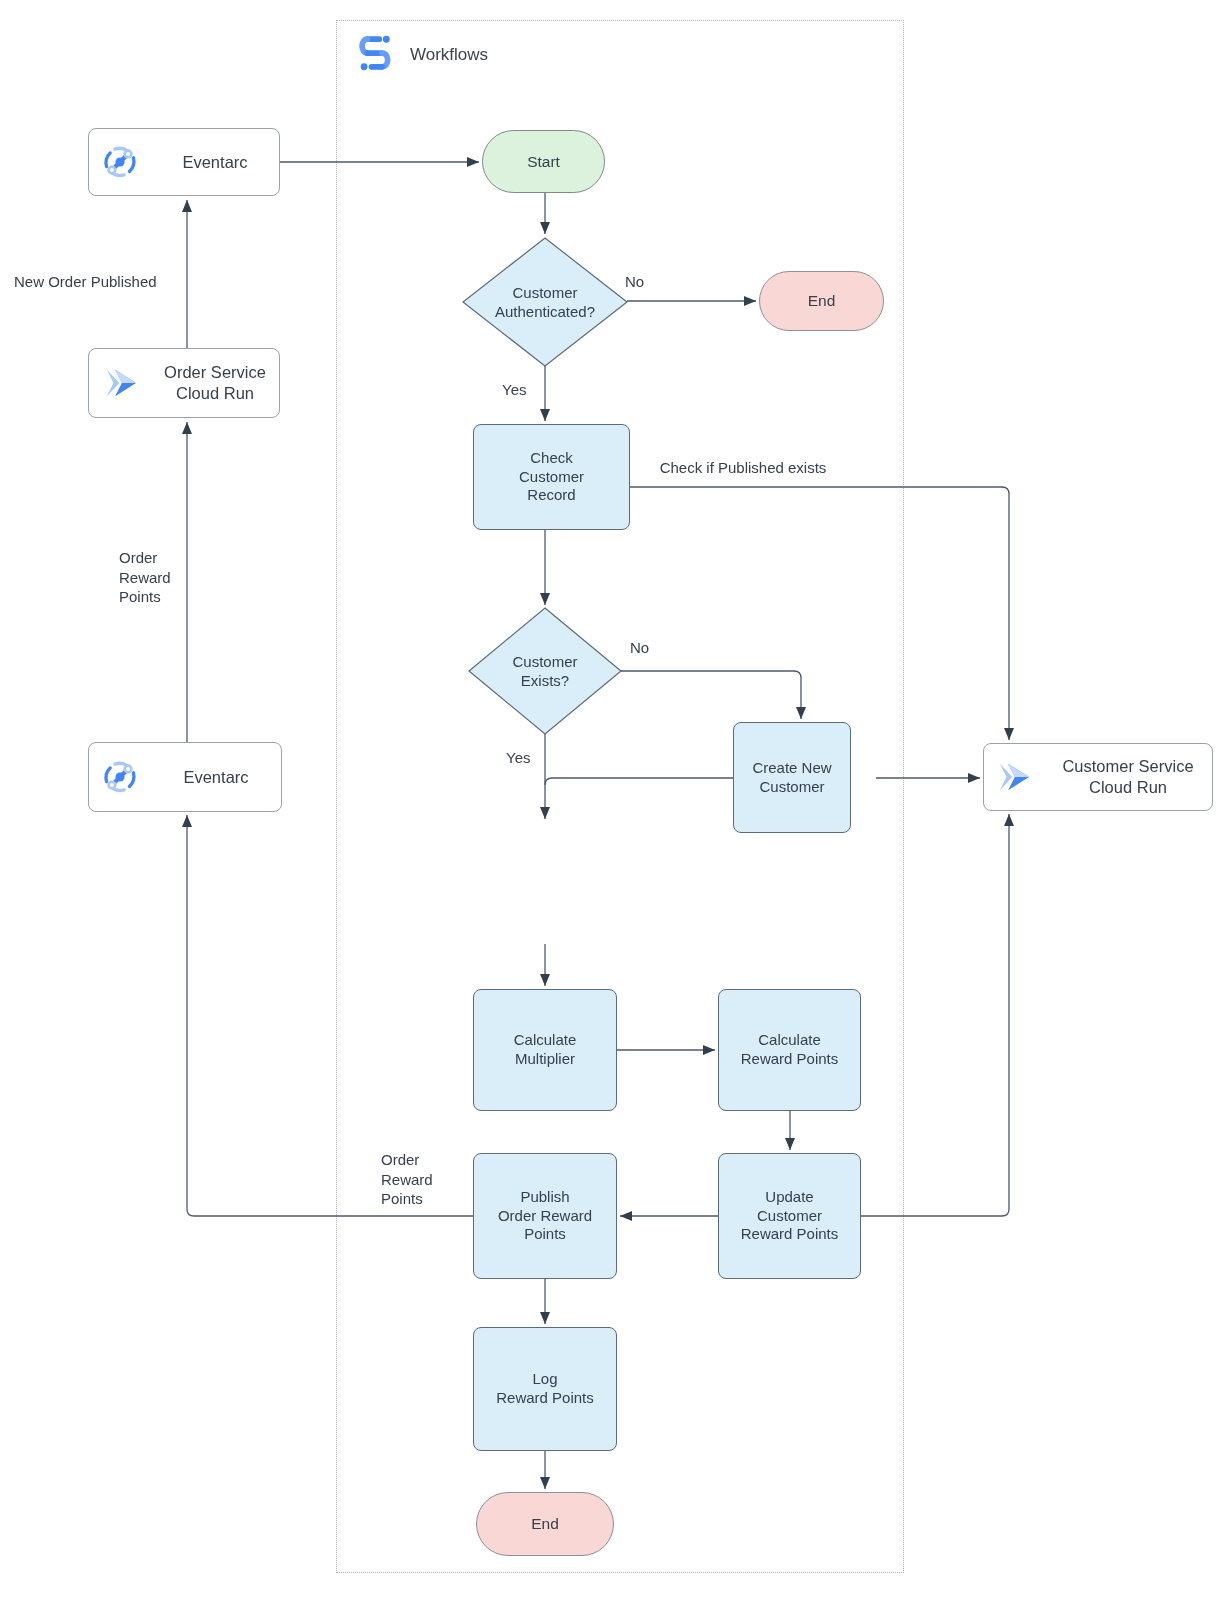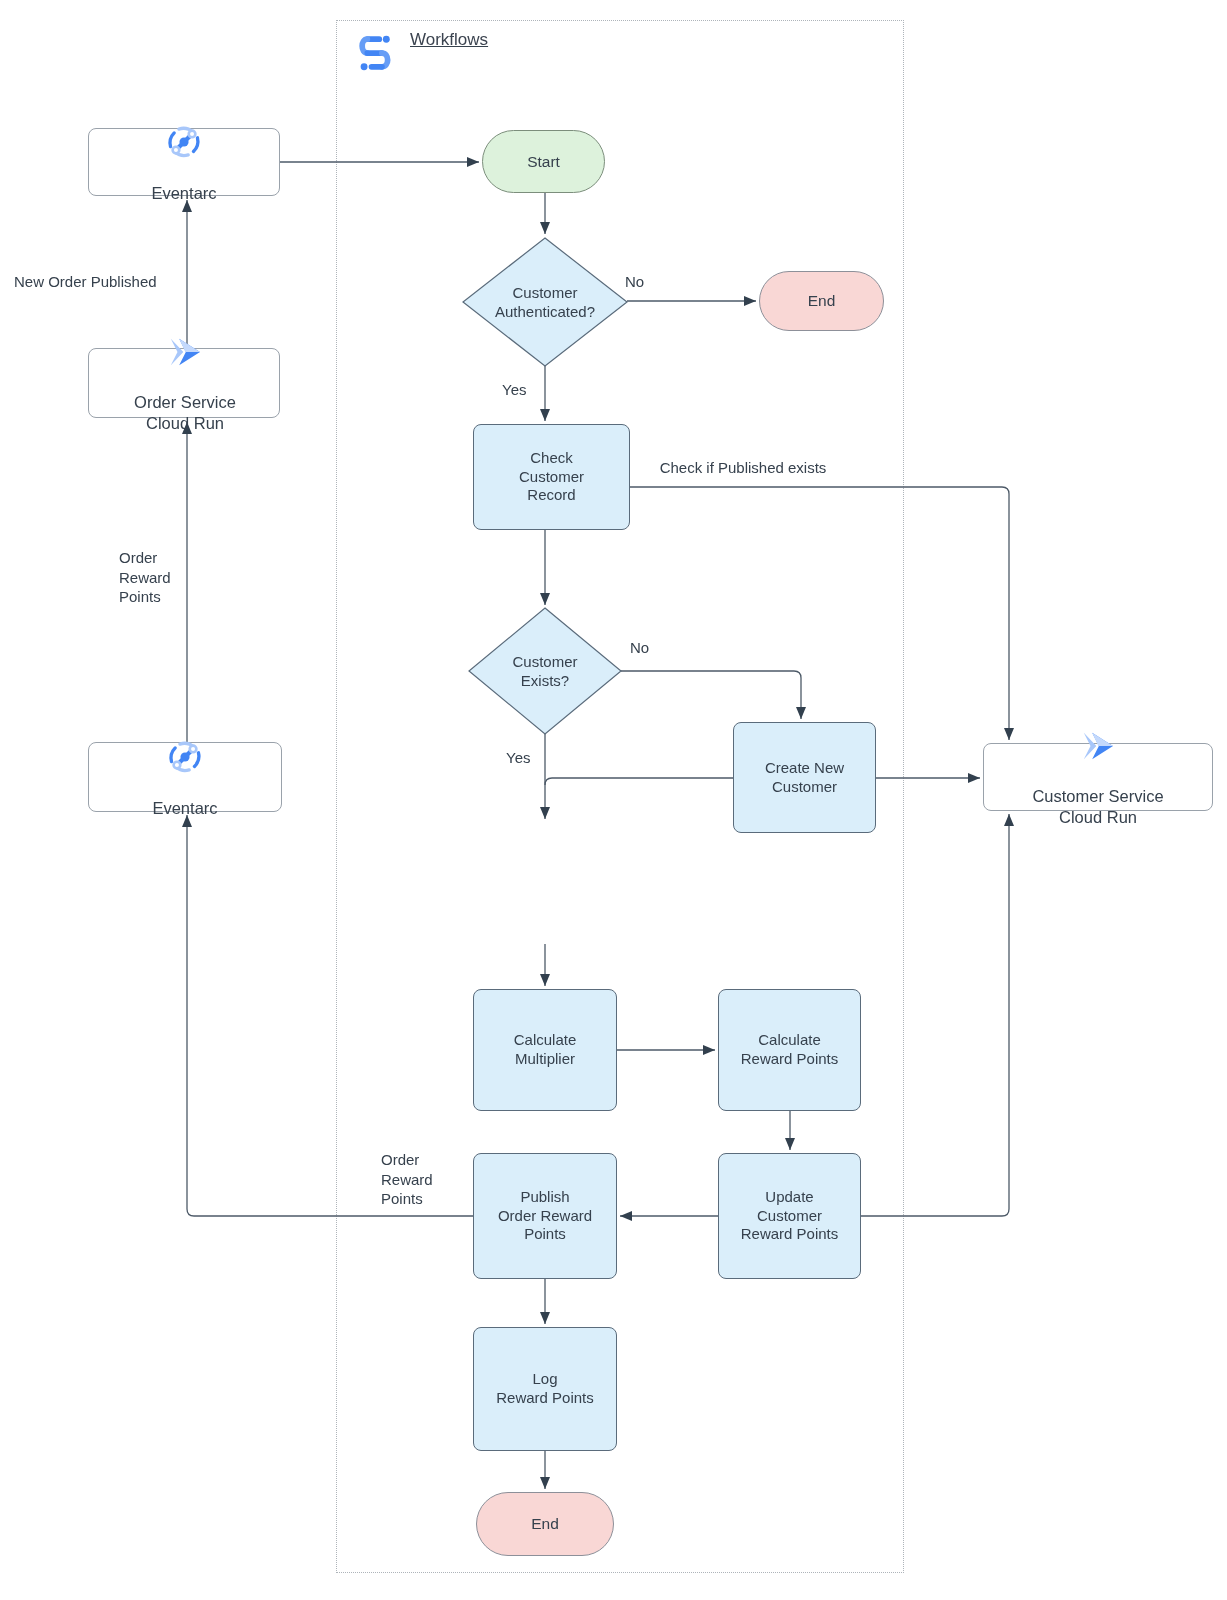--- a/index.html
+++ b/index.html
@@ -24,33 +24,33 @@
     overflow:hidden;
   }
   #edges{position:absolute;left:0;top:0;width:1227px;height:1600px;}
   #edges path.edge{fill:none;stroke:var(--line);stroke-width:1.3;}
   #edges polygon.diamond{fill:var(--process-fill);stroke:var(--process-stroke);stroke-width:1.2;}
   .node{position:absolute;display:flex;align-items:center;justify-content:center;
         box-sizing:border-box;text-align:center;white-space:pre-line;line-height:1.25;}
   .proc{background:var(--process-fill);border:1.2px solid var(--process-stroke);
         border-radius:8px;font-size:15px;}
   .svc{background:#fff;border:1.2px solid var(--service-stroke);border-radius:8px;
-       font-size:16.5px;display:flex;gap:20px;padding:0 10px;flex-direction:column;}
+       font-size:16.5px;display:flex;gap:20px;padding:0 10px;}
   .svc .ic{flex:0 0 auto;display:flex;align-items:center;}
   .svc .svc-label{flex:1 1 auto;text-align:center;}
   .pill{border-radius:999px;font-size:15.5px;}
   .pill.green{background:var(--terminal-green);border:1.2px solid var(--terminal-green-stroke);}
   .pill.red{background:var(--terminal-red);border:1.2px solid var(--terminal-red-stroke);}
   .dlabel{position:absolute;display:flex;align-items:center;justify-content:center;
           text-align:center;font-size:15px;white-space:pre-line;line-height:1.3;}
   .elabel{position:absolute;font-size:15px;white-space:pre-line;line-height:1.3;}
   .elabel.center{text-align:center;}
   #wf-container{position:absolute;left:336px;top:20px;width:568px;height:1553px;
     border:1.6px dotted var(--container-border);box-sizing:border-box;}
-  #wf-header{position:absolute;left:352px;top:30px;display:flex;align-items:flex-start;gap:12px;text-decoration:underline;}
+  #wf-header{position:absolute;left:352px;top:30px;display:flex;align-items:center;gap:12px;}
   #wf-header .wf-title{font-size:17px;color:#3c4450;}
 </style>
 </head>
 <body>
 
 <div id="canvas">
 
   <div id="wf-container"></div>
   <div id="wf-header">
     <span class="ic">
@@ -167,21 +167,21 @@
     <span>End</span>
   </div>
 
   <div class="node proc" style="left:473px;top:424px;width:157px;height:106px;">Check
 Customer
 Record</div>
 
   <div class="dlabel" style="left:478px;top:633px;width:134px;height:76px;">Customer
 Exists?</div>
 
-  <div class="node proc" style="left:733px;top:722px;width:143px;height:111px;">Create New
+  <div class="node proc" style="left:733px;top:722px;width:118px;height:111px;">Create New
 Customer</div>
 
 
   <div class="node proc" style="left:473px;top:989px;width:144px;height:122px;">Calculate
 Multiplier</div>
 
   <div class="node proc" style="left:718px;top:989px;width:143px;height:122px;">Calculate
 Reward Points</div>
 
   <div class="node proc" style="left:473px;top:1153px;width:144px;height:126px;">Publish

